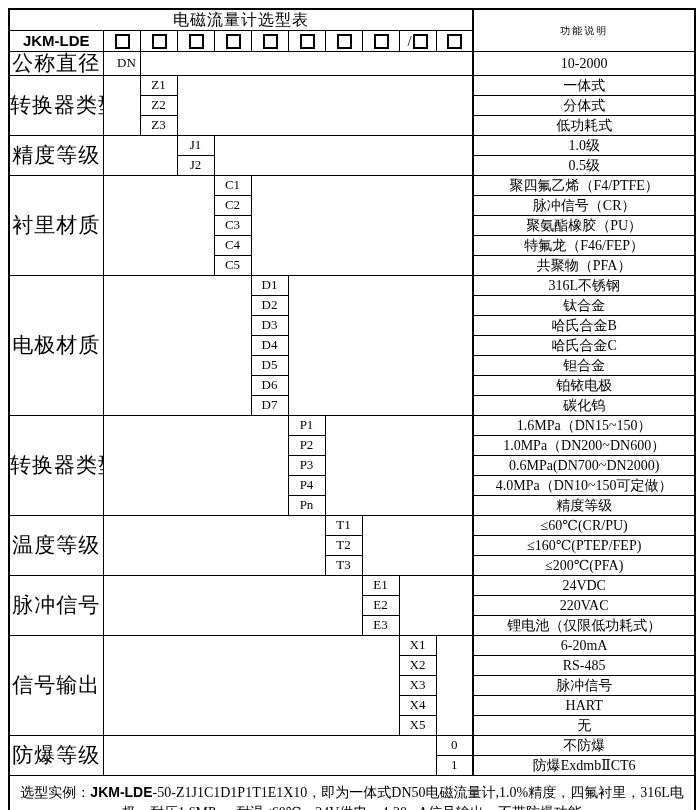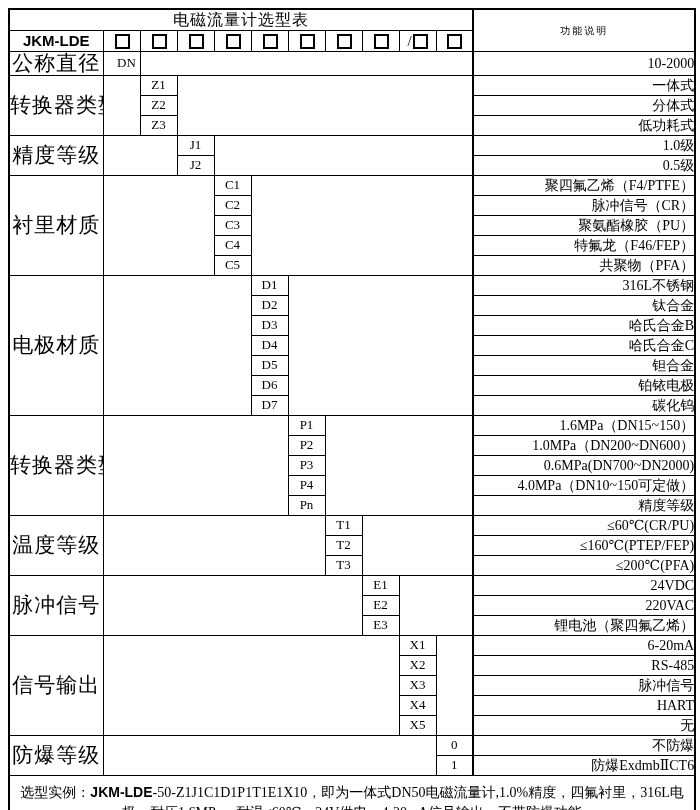--- a/index.html
+++ b/index.html
@@ -7,21 +7,21 @@
   .wrap{padding:8px 0 0 8px;}
   table{border-collapse:collapse;table-layout:fixed;width:687px;border:2px solid #000;background:#fff;}
   td{border:1px solid #000;height:19px;padding:0;text-align:center;vertical-align:middle;
      font-size:14px;line-height:1.1;overflow:hidden;white-space:nowrap;}
   td.title{font-size:16px;height:20px;letter-spacing:1px;}
   td.fnh{font-size:10px;letter-spacing:2px;}
   td.model{font-family:"Liberation Sans","DejaVu Sans",sans-serif;font-weight:bold;font-size:15px;height:20px;}
   td.lbl{font-size:21px;letter-spacing:1px;}
   td.code{font-size:13px;}
   td.dn{text-align:center;padding-left:10px;}
-  td.desc{font-size:14px;text-align:right;}
+  td.desc{font-size:14px;}
   .bl2{border-left:2px solid #000;}
   .box{display:inline-block;width:11px;height:11px;border:2px solid #000;vertical-align:middle;background:#fff;}
   .slash{font-size:15px;vertical-align:middle;padding-right:1px;}
   td.example{height:48px;white-space:normal;line-height:20px;font-size:14px;text-align:center;padding:2px 6px;}
   .ex-model{font-family:"Liberation Sans","DejaVu Sans",sans-serif;font-weight:bold;}
 </style>
 </head>
 <body>
 
 <div class="wrap">
@@ -198,21 +198,21 @@
   <td class="code">E1</td>
   <td rowspan="3" colspan="2"></td>
   <td class="desc bl2">24VDC</td>
 </tr>
 <tr>
           <td class="code">E2</td>
           <td class="desc bl2">220VAC</td>
         </tr>
 <tr>
           <td class="code">E3</td>
-          <td class="desc bl2">锂电池（聚四氟乙烯）</td>
+          <td class="desc bl2">锂电池（仅限低功耗式）</td>
         </tr>
 
 <tr>
   <td rowspan="5" class="lbl">信号输出</td>
   <td rowspan="5" colspan="8"></td>
   <td class="code">X1</td>
   <td rowspan="5" colspan="1"></td>
   <td class="desc bl2">6-20mA</td>
 </tr>
 <tr>

